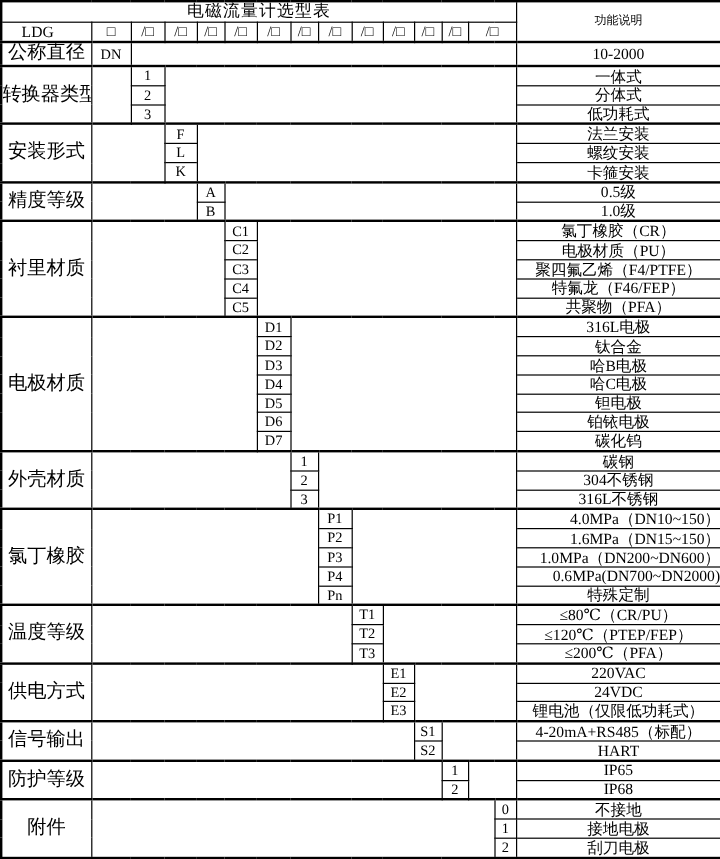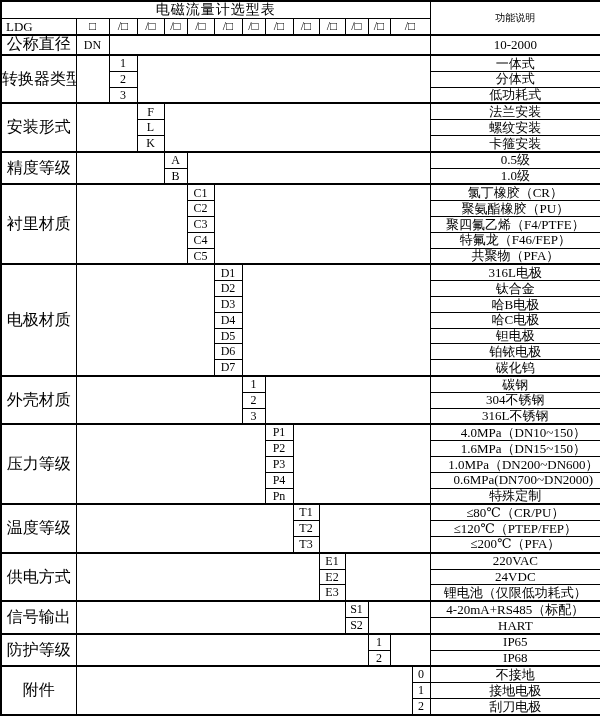--- a/index.html
+++ b/index.html
@@ -34,30 +34,30 @@
     line-height: 1.05;
   }
   td.gt { border-top: 2px solid #000000; }
   td.title-cell {
     font-size: 14px;
     letter-spacing: 1px;
   }
   td.func-header { font-size: 10px; }
   td.model-prefix {
     text-align: left;
-    padding-left: 4px;
+    padding-left: 16px;
   }
   td.code {
     font-size: 12px;
     font-family: "Liberation Serif", "DejaVu Serif", serif;
   }
   td.cat { font-size: 16px; }
   td.desc { font-size: 13px; }
   td.desc.left {
-    text-align: center;
+    text-align: right;
     padding-left: 16px;
   }
   td.blank { background: #ffffff; }
 </style>
 </head>
 <body>
 
 <div class="page">
   <table class="sel-table">
     <colgroup>
@@ -148,21 +148,21 @@
         </tr>
         <tr>
           <td class="cat gt" rowspan="5">衬里材质</td>
           <td class="blank gt" colspan="4" rowspan="5"></td>
           <td class="code gt">C1</td>
           <td class="blank gt" colspan="9" rowspan="5"></td>
           <td class="desc gt">氯丁橡胶（CR）</td>
         </tr>
         <tr>
           <td class="code">C2</td>
-          <td class="desc">聚氨酯橡胶（PU）</td>
+          <td class="desc">电极材质（PU）</td>
         </tr>
         <tr>
           <td class="code">C3</td>
           <td class="desc">聚四氟乙烯（F4/PTFE）</td>
         </tr>
         <tr>
           <td class="code">C4</td>
           <td class="desc">特氟龙（F46/FEP）</td>
         </tr>
         <tr>
@@ -209,21 +209,21 @@
         </tr>
         <tr>
           <td class="code">2</td>
           <td class="desc">304不锈钢</td>
         </tr>
         <tr>
           <td class="code">3</td>
           <td class="desc">316L不锈钢</td>
         </tr>
         <tr>
-          <td class="cat gt" rowspan="5">压力等级</td>
+          <td class="cat gt" rowspan="5">氯丁橡胶</td>
           <td class="blank gt" colspan="7" rowspan="5"></td>
           <td class="code gt">P1</td>
           <td class="blank gt" colspan="6" rowspan="5"></td>
           <td class="desc gt left">4.0MPa（DN10~150）</td>
         </tr>
         <tr>
           <td class="code">P2</td>
           <td class="desc left">1.6MPa（DN15~150）</td>
         </tr>
         <tr>

